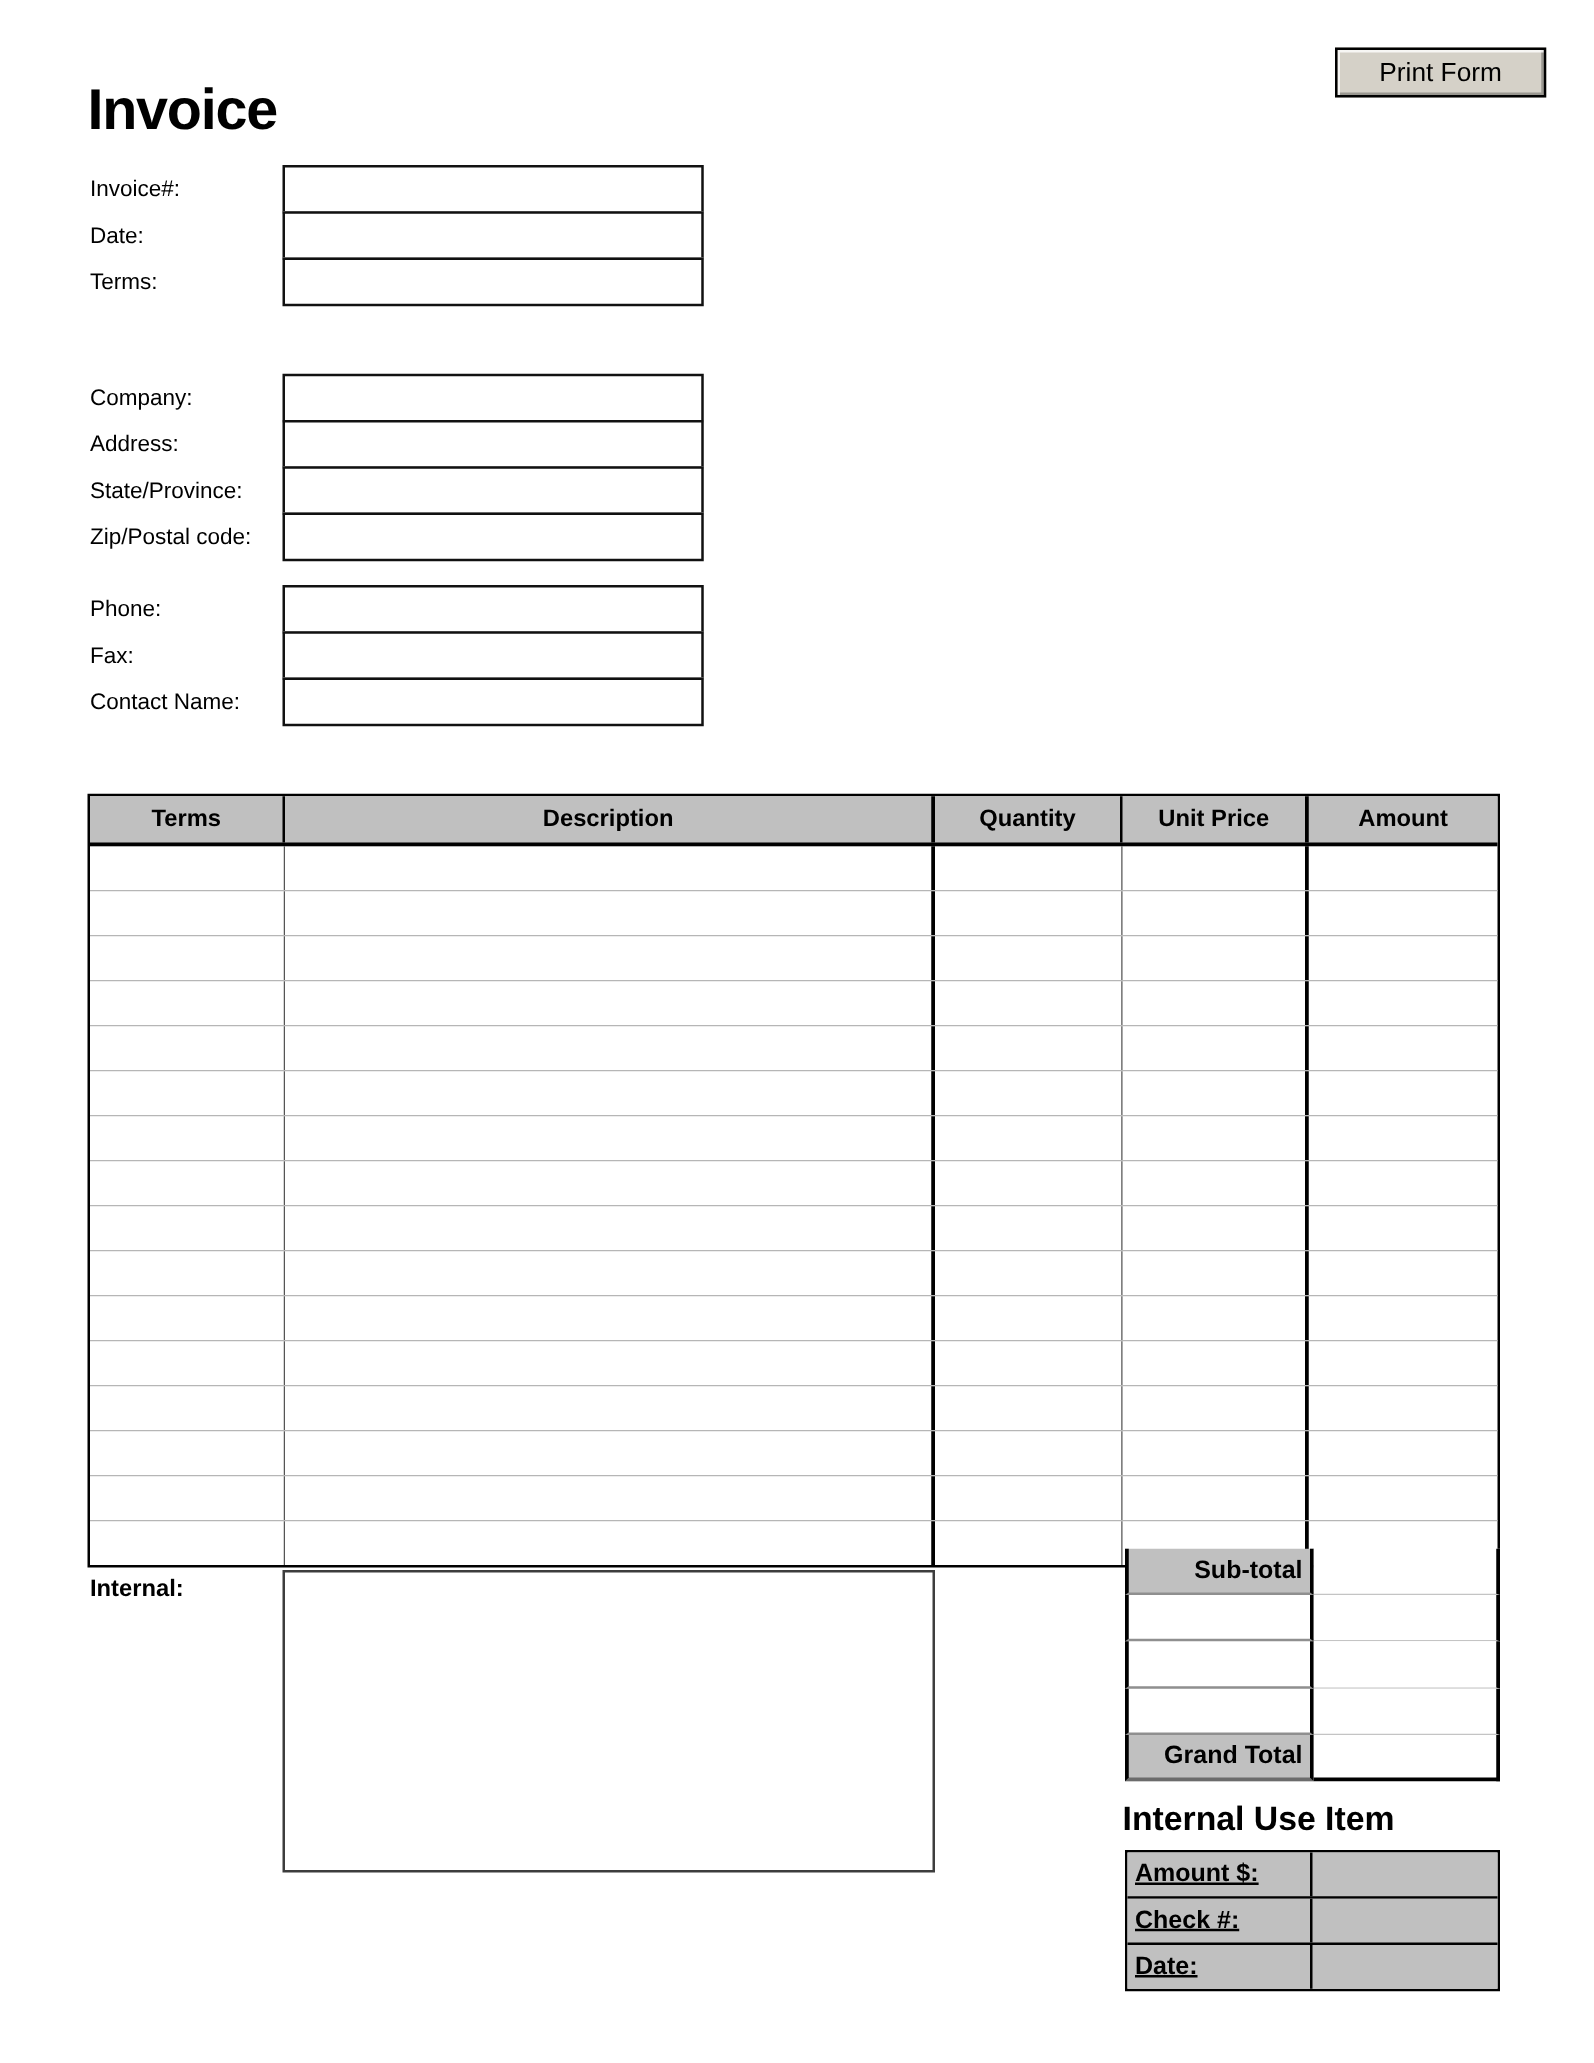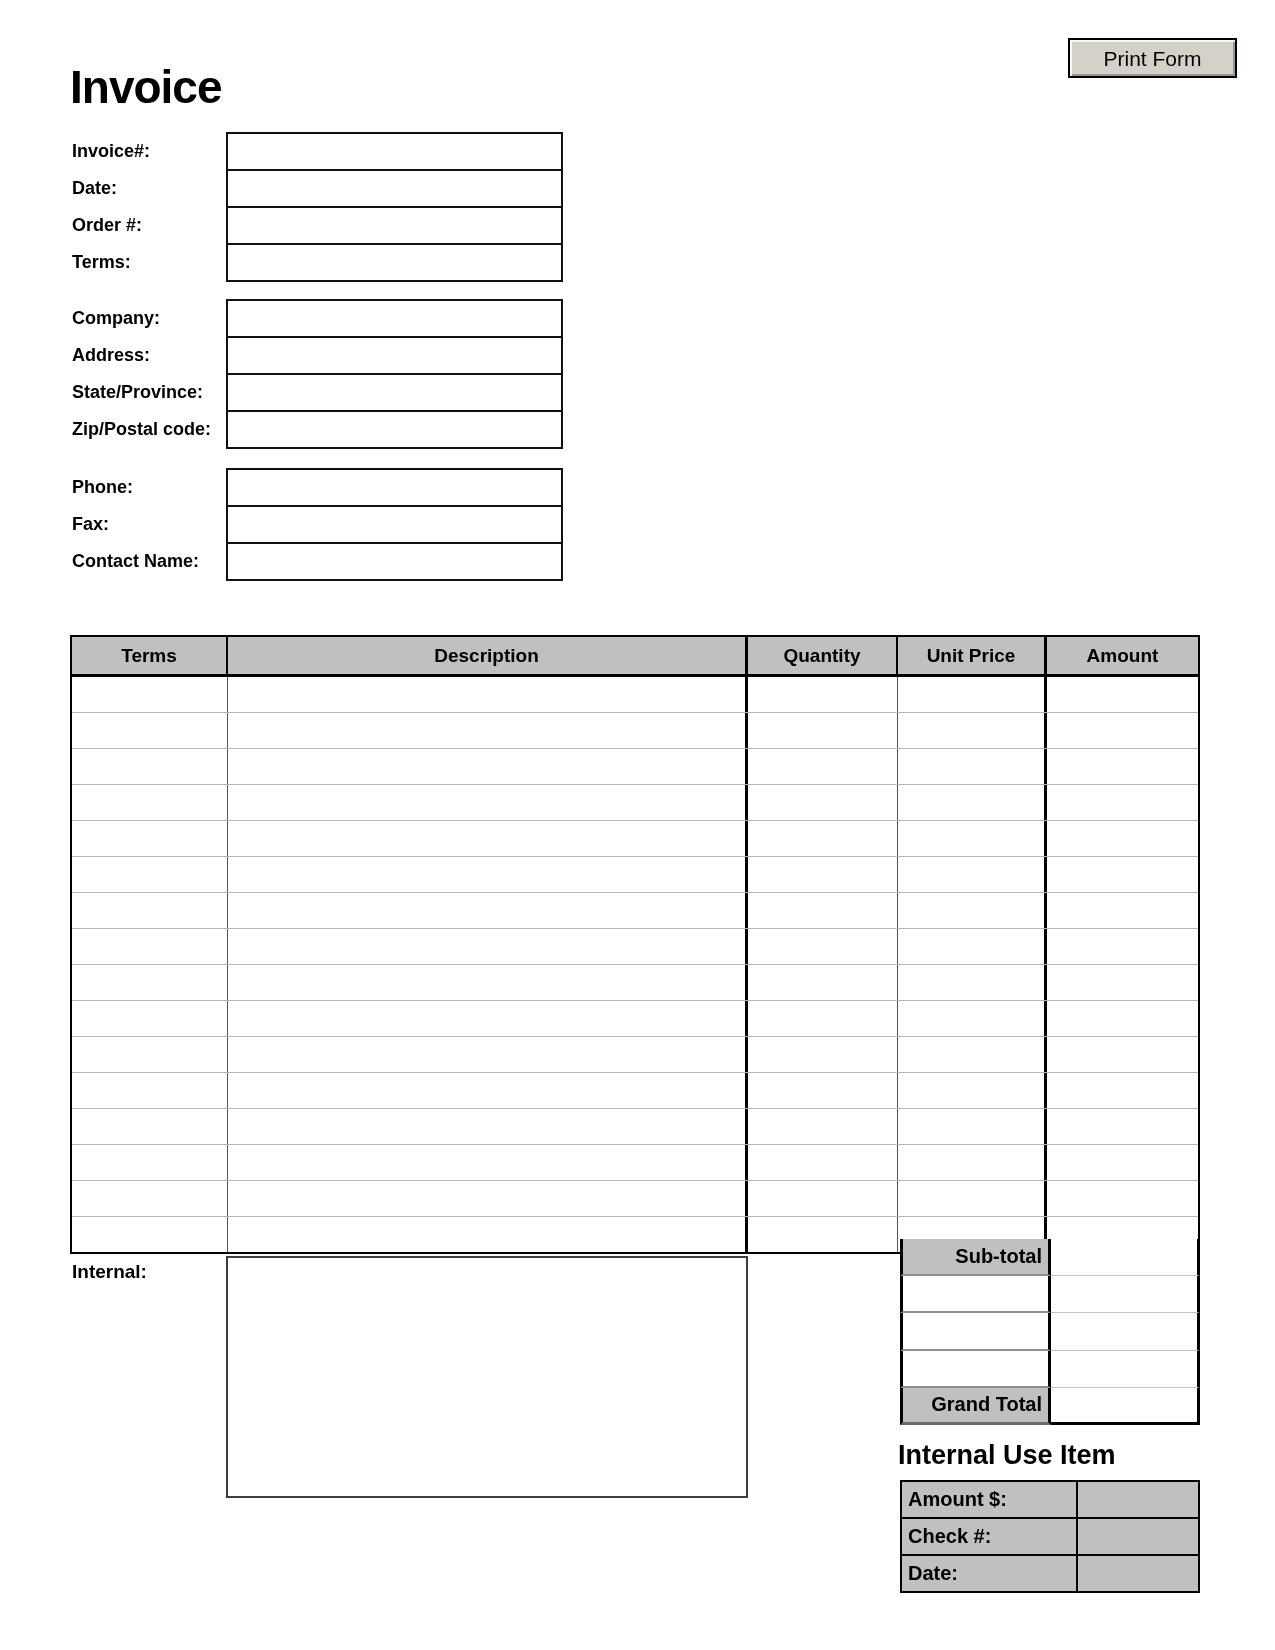--- a/index.html
+++ b/index.html
@@ -14,21 +14,21 @@
     font-size:21px;line-height:1;cursor:pointer;box-sizing:border-box;}
 
   
   .title{position:absolute;left:70px;top:60px;font-size:46px;font-weight:bold;letter-spacing:-1px;}
 
   
   .fgroup{position:absolute;left:72px;width:491px;}
   .g1{top:132px}.g2{top:299px}.g3{top:468px}
   .frow{display:flex;height:39px;align-items:center;}
   .frow + .frow{margin-top:-2px;}
-  .flabel{width:154px;font-weight:bold;font-size:18px;}
+  .flabel{width:154px;font-weight:normal;font-size:18px;}
   .fbox{width:337px;height:100%;box-sizing:border-box;background:#fff;border:2px solid #111;}
 
   
   .tbl{position:absolute;left:70px;top:635px;width:1130px;border:2px solid #000;box-sizing:border-box;}
   .thead{display:flex;height:37px;background:var(--header-gray,#c0c0c0);border-bottom:3px solid #000;}
   .hcell{display:flex;align-items:center;justify-content:center;
          font-weight:bold;font-size:19px;box-sizing:border-box;}
   .trow{display:flex;height:35px;border-bottom:1px solid var(--grid-light,#b6b6b6);}
   .trow:last-child{border-bottom:none;}
   .cell{box-sizing:border-box;height:100%;}
@@ -54,44 +54,40 @@
   
   .comments-label{position:absolute;left:72px;top:1261px;font-weight:bold;font-size:19px;}
   .comments-box{position:absolute;left:226px;top:1256px;width:522px;height:242px;
                 box-sizing:border-box;border:2px solid #3d3d3d;background:#fff;}
 
   
   .iuo-head{position:absolute;left:898px;top:1440px;font-weight:bold;font-size:27px;}
   .iuo{position:absolute;left:900px;top:1480px;width:300px;border:2px solid #000;box-sizing:border-box;}
   .iuo-row{display:flex;height:35px;border-bottom:2px solid #000;background:var(--header-gray,#c0c0c0);}
   .iuo-row:last-child{border-bottom:none;}
-  .iuo-label{width:176px;box-sizing:border-box;border-right:2px solid #000;display:flex;
-             align-items:center;padding-left:6px;font-weight:bold;font-size:20px;}
+  .iuo-label{width:148px;box-sizing:border-box;border-right:2px solid #000;display:flex;
+             align-items:center;padding-left:6px;font-weight:bold;font-size:20px;text-decoration:underline;}
   .iuo-value{flex:1;}
 </style>
 </head>
 <body>
 
 <div class="page">
 
   <button class="print-btn">Print Form</button>
 
   <div class="title">Invoice</div>
 
   <div class="fgroup g1">
     <div class="frow">
       <div class="flabel">Invoice#:</div>
       <div class="fbox"></div>
     </div>
     <div class="frow">
       <div class="flabel">Date:</div>
-      <div class="fbox"></div>
-    </div>
-    <div class="frow">
-      <div class="flabel">Order #:</div>
       <div class="fbox"></div>
     </div>
     <div class="frow">
       <div class="flabel">Terms:</div>
       <div class="fbox"></div>
     </div>
   </div>
 
   <div class="fgroup g2">
     <div class="frow">

